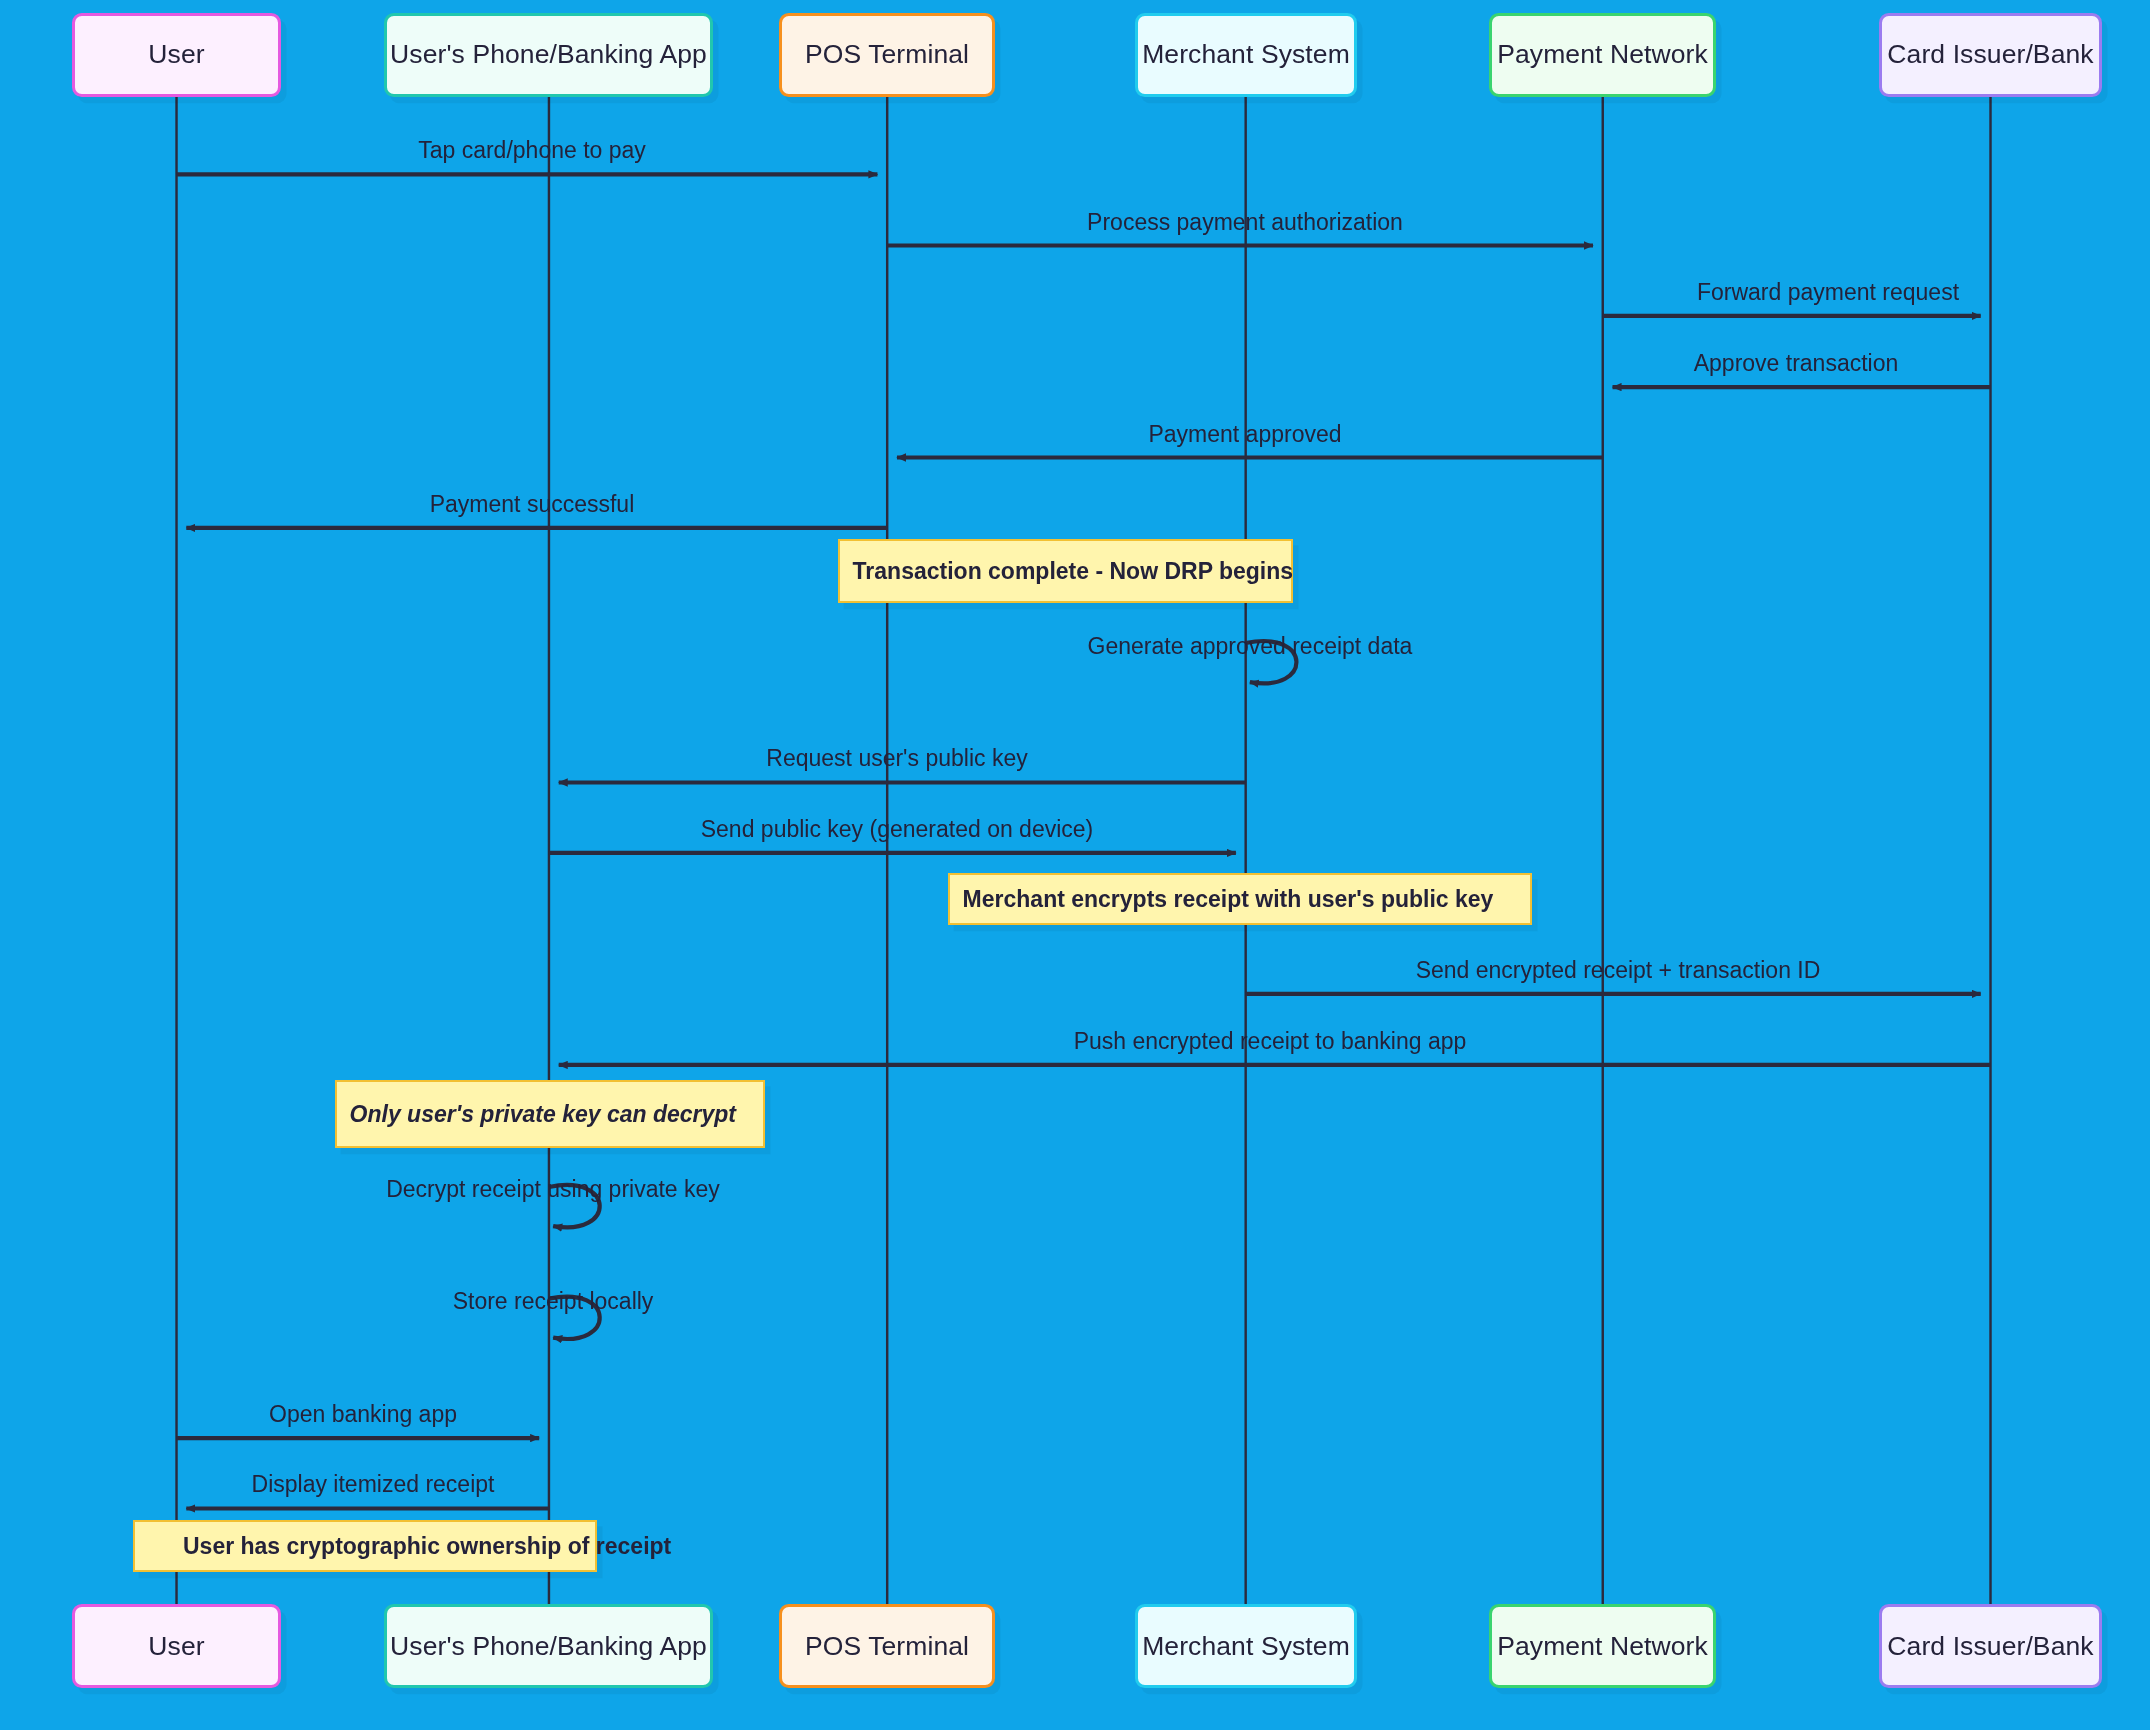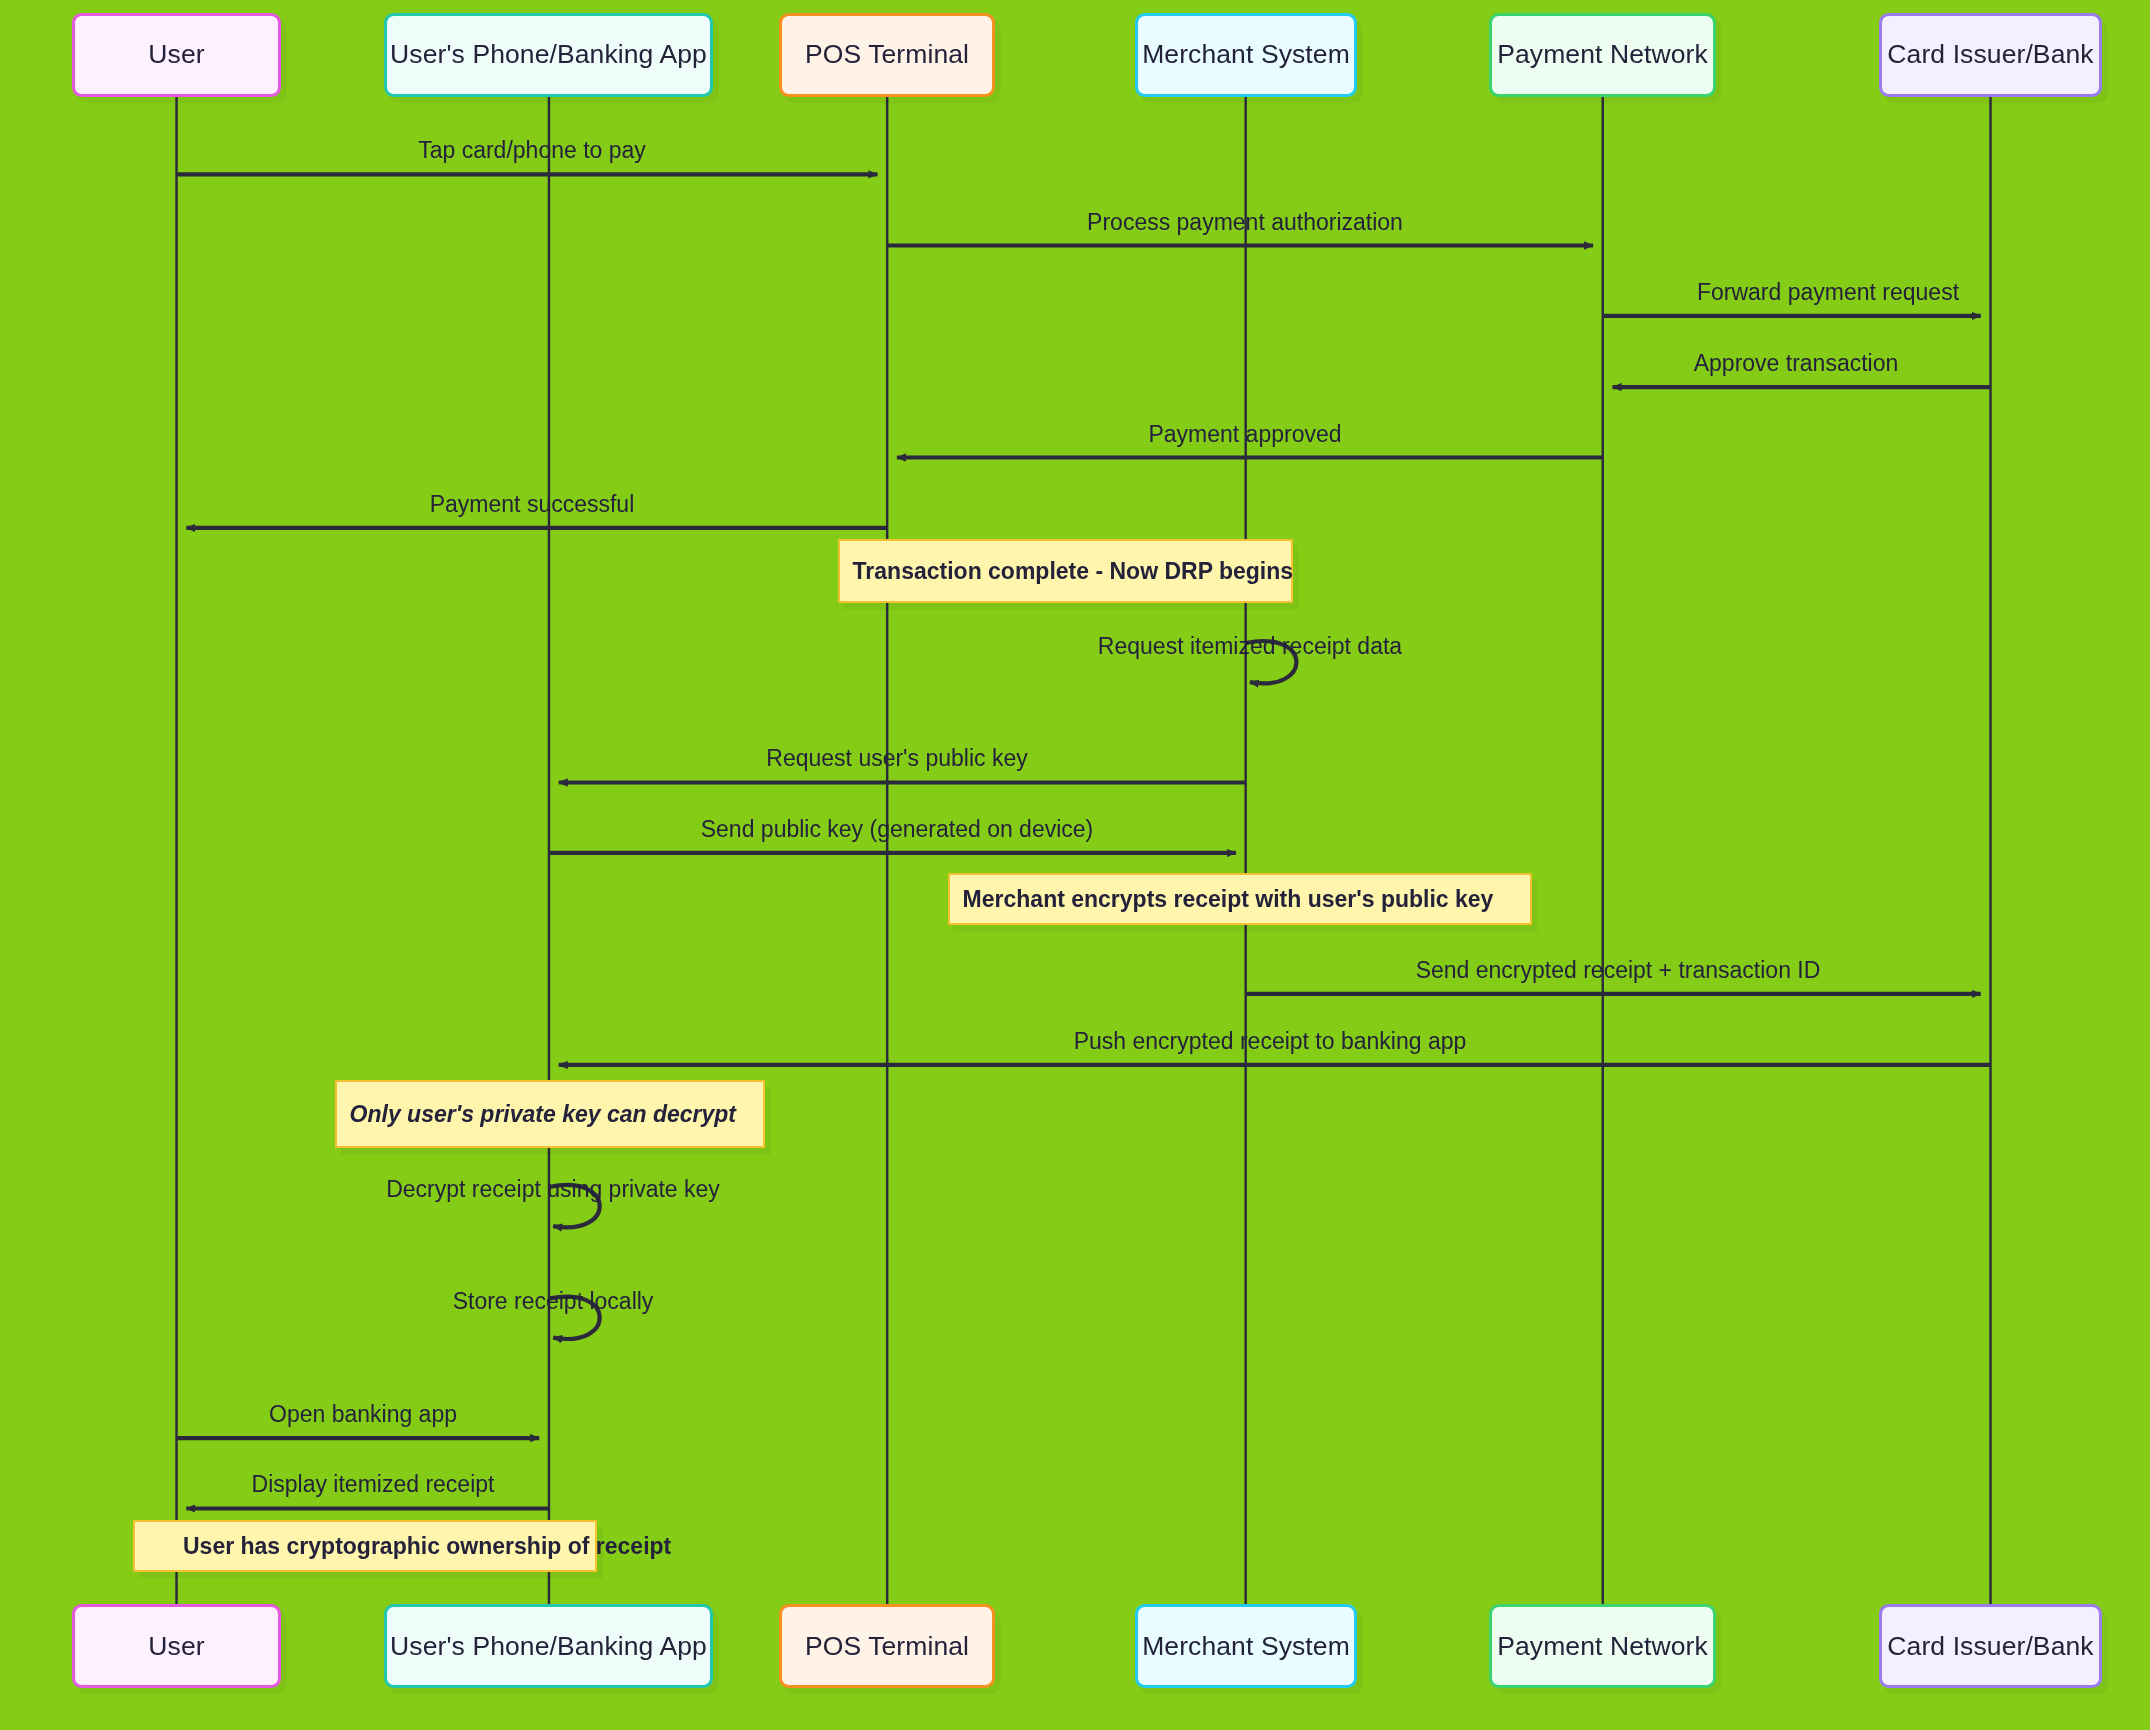--- a/index.html
+++ b/index.html
@@ -3,21 +3,21 @@
 <meta charset="utf-8">
 <title>Sequence Diagram</title>
 <style>
   html,body{margin:0;padding:0;background:#ffffff;}
   body{
     width:2151px;height:1731px;
     font-family:"Liberation Sans", sans-serif;
     -webkit-font-smoothing:antialiased;
     overflow:hidden;
   }
-  #diagram{position:relative;width:2151px;height:1731px;background:#84cc16;}
+  #diagram{position:relative;width:2151px;height:1731px;background:#0ea5e9;}
   svg#canvas{position:absolute;left:0;top:0;width:2151px;height:1731px;}
 
   
   .actor{
     position:absolute;
     box-sizing:border-box;
     border-width:3.5px;border-style:solid;
     border-radius:9.8px;
     display:flex;align-items:center;justify-content:center;
     font-size:26.5px;color:#24223a;
@@ -133,21 +133,21 @@
       </div>
     </div>
 
   <div id="labels">
       <div class="msg-label" style="left: 532px; top: 137px;">Tap card/phone to pay</div>
       <div class="msg-label" style="left: 1245px; top: 209px;">Process payment authorization</div>
       <div class="msg-label" style="left: 1828px; top: 279px;">Forward payment request</div>
       <div class="msg-label" style="left: 1796px; top: 350px;">Approve transaction</div>
       <div class="msg-label" style="left: 1245px; top: 421px;">Payment approved</div>
       <div class="msg-label" style="left: 532px; top: 491px;">Payment successful</div>
-      <div class="msg-label" style="left: 1250px; top: 633px;">Request itemized receipt data</div>
+      <div class="msg-label" style="left: 1250px; top: 633px;">Generate approved receipt data</div>
       <div class="msg-label" style="left: 897px; top: 745px;">Request user's public key</div>
       <div class="msg-label" style="left: 897px; top: 816px;">Send public key (generated on device)</div>
       <div class="msg-label" style="left: 1618px; top: 957px;">Send encrypted receipt + transaction ID</div>
       <div class="msg-label" style="left: 1270px; top: 1028px;">Push encrypted receipt to banking app</div>
       <div class="msg-label" style="left: 553px; top: 1176px;">Decrypt receipt using private key</div>
       <div class="msg-label" style="left: 553px; top: 1288px;">Store receipt locally</div>
       <div class="msg-label" style="left: 363px; top: 1401px;">Open banking app</div>
       <div class="msg-label" style="left: 363px; top: 1471px; margin-left: 10px;">Display itemized receipt</div>
     </div>
 

